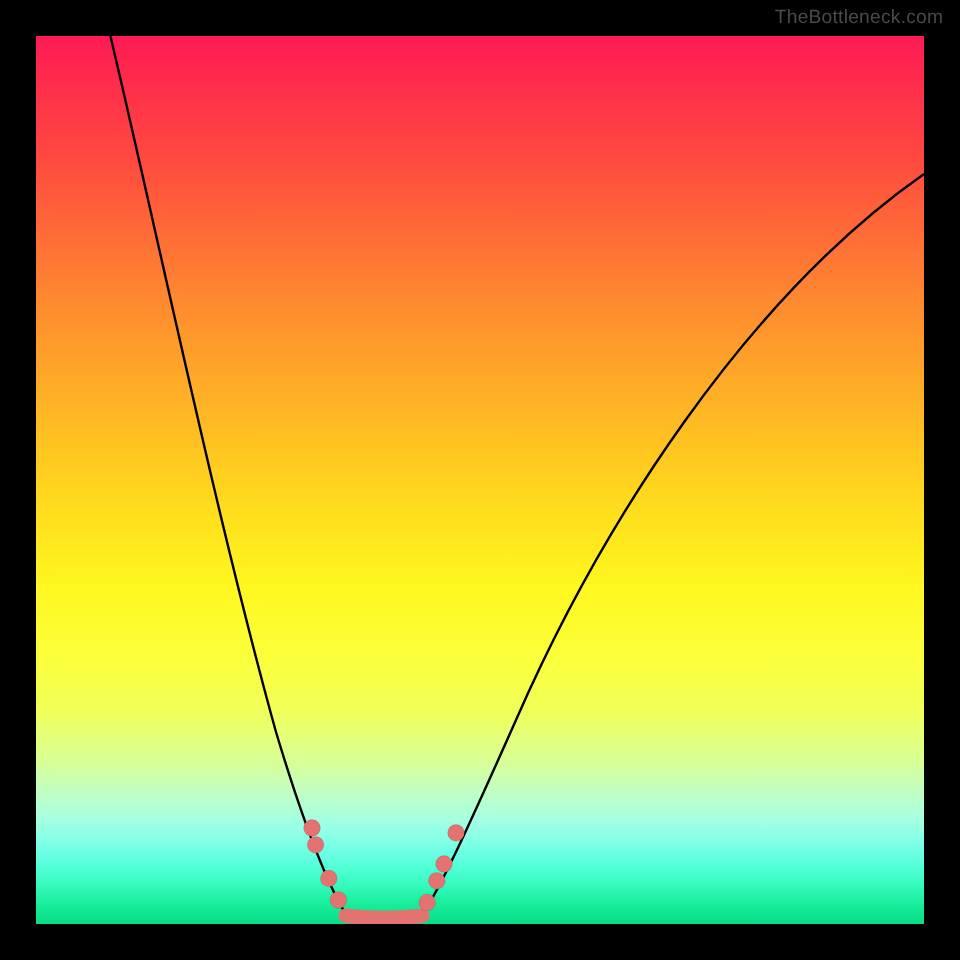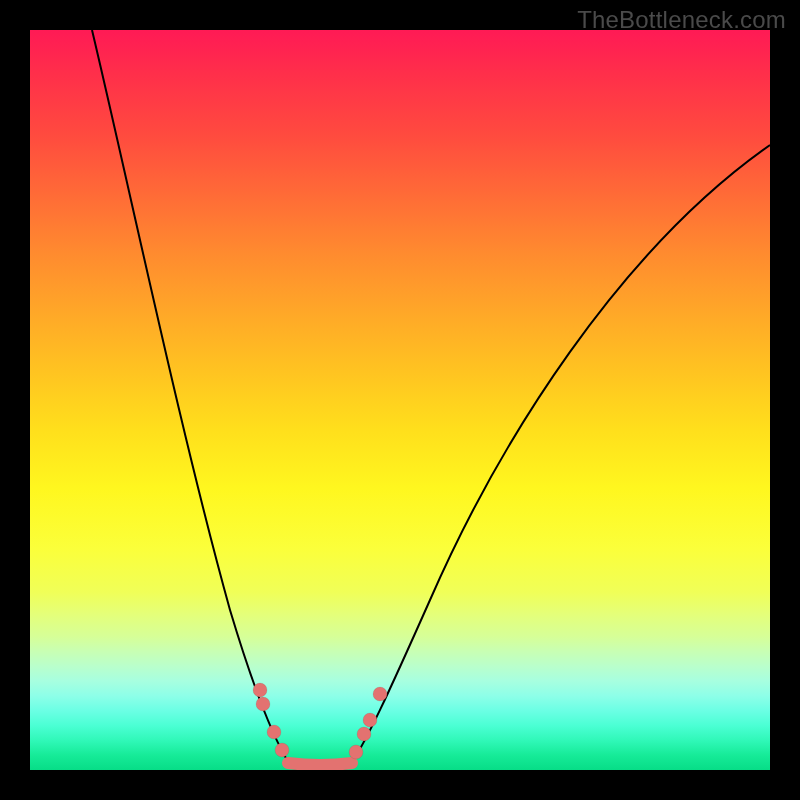--- a/index.html
+++ b/index.html
@@ -15,21 +15,21 @@
     position: relative;
     width: 800px;
     height: 800px;
     background: #000;
   }
   .watermark {
     position: absolute;
     top: 6px;
     right: 14px;
     color: #4a4a4a;
-    font-size: 24px;
+    font-size: 16px;
     font-weight: 400;
     letter-spacing: 0.2px;
     z-index: 5;
   }
   .plot {
     position: absolute;
     left: 30px;
     top: 30px;
     width: 740px;
     height: 740px;

